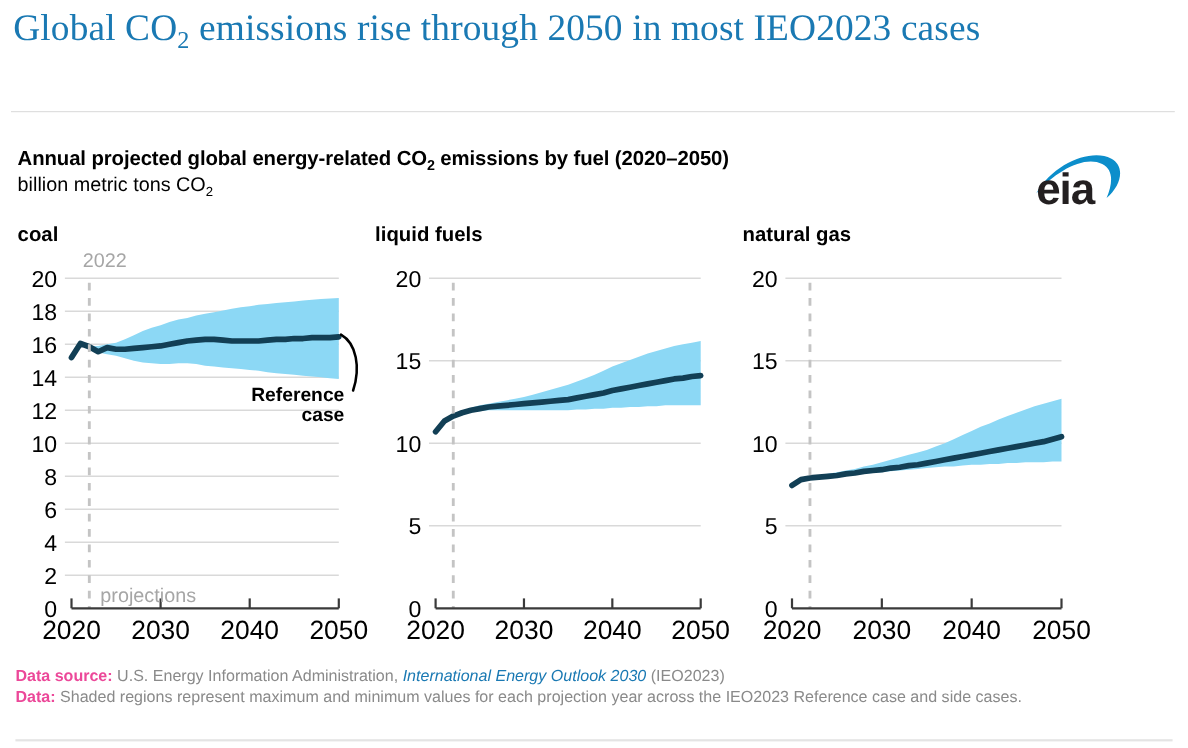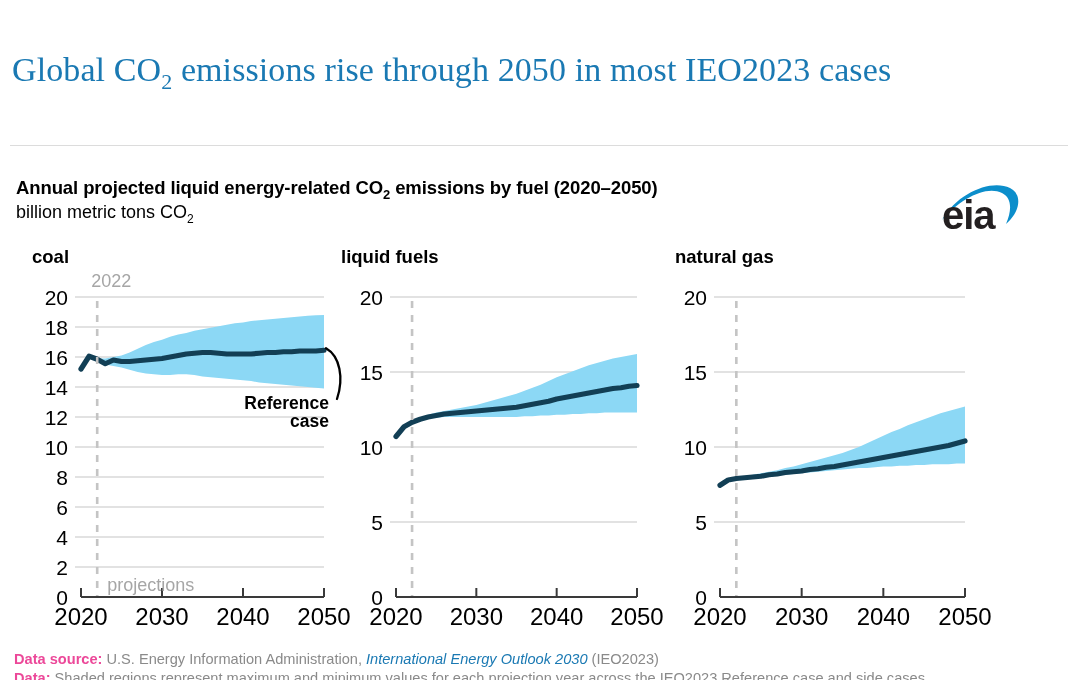--- a/index.html
+++ b/index.html
@@ -12,21 +12,20 @@
     height: 680px;
     font-family: "Liberation Sans", sans-serif;
     overflow: hidden;
     position: relative;
   }
   #page-root {
     position: absolute;
     left: 0; top: 0;
     width: 1080px;
     height: 568px;
-    margin-top: 44px;
   }
 
   
   .page-title {
     position: absolute;
     left: 12px;
     top: 4px;
     width: 1050px;
     font-family: "Liberation Serif", serif;
     font-size: 34px;
@@ -122,34 +121,34 @@
 <body>
 
 <div id="page-root">
 
   <div class="page-title">
     <span>Global CO</span><sub>2</sub><span> emissions rise through 2050 in most IEO2023 cases</span>
   </div>
   <div class="title-rule"></div>
 
   <div class="subtitle">
-    <span>Annual projected liquid energy-related CO</span><sub>2</sub><span> emissions by fuel (2020–2050)</span>
+    <span>Annual projected global energy-related CO</span><sub>2</sub><span> emissions by fuel (2020–2050)</span>
   </div>
   <div class="units">
     <span>billion metric tons CO</span><sub>2</sub>
   </div>
 
   <div class="eia-logo">
     <svg width="84" height="52" viewBox="0 0 84 52">
       <path d="M2 38 C18 10 52 -3 70 6 C83 12.5 80 30 66 42 C72 28 72 16 62 11 C46 3 20 17 2 38 Z" fill="#0c8ecb"></path>
       <text x="2" y="47" class="ax-label" style="font-size:40px;font-weight:bold;fill:#231f20;letter-spacing:-1px;">eia</text>
     </svg>
   </div>
 
-  <div class="panel" id="panel-coal" style="left:16px; width:340px;">
+  <div class="panel" id="panel-coal" style="left:0px; width:340px;">
     <div class="panel-title" style="left:16px;">coal</div>
     <svg class="plot-svg" id="svg-coal" width="340" height="390">
         <text x="52" y="360.5" class="ax-label tick-y" text-anchor="end">0</text>
         <line x1="59" y1="323" x2="308" y2="323" stroke="#d9d9d9" stroke-width="1.4"></line>
         <text x="52" y="330.5" class="ax-label tick-y" text-anchor="end">2</text>
         <line x1="59" y1="293" x2="308" y2="293" stroke="#d9d9d9" stroke-width="1.4"></line>
         <text x="52" y="300.5" class="ax-label tick-y" text-anchor="end">4</text>
         <line x1="59" y1="263" x2="308" y2="263" stroke="#d9d9d9" stroke-width="1.4"></line>
         <text x="52" y="270.5" class="ax-label tick-y" text-anchor="end">6</text>
         <line x1="59" y1="233" x2="308" y2="233" stroke="#d9d9d9" stroke-width="1.4"></line>

